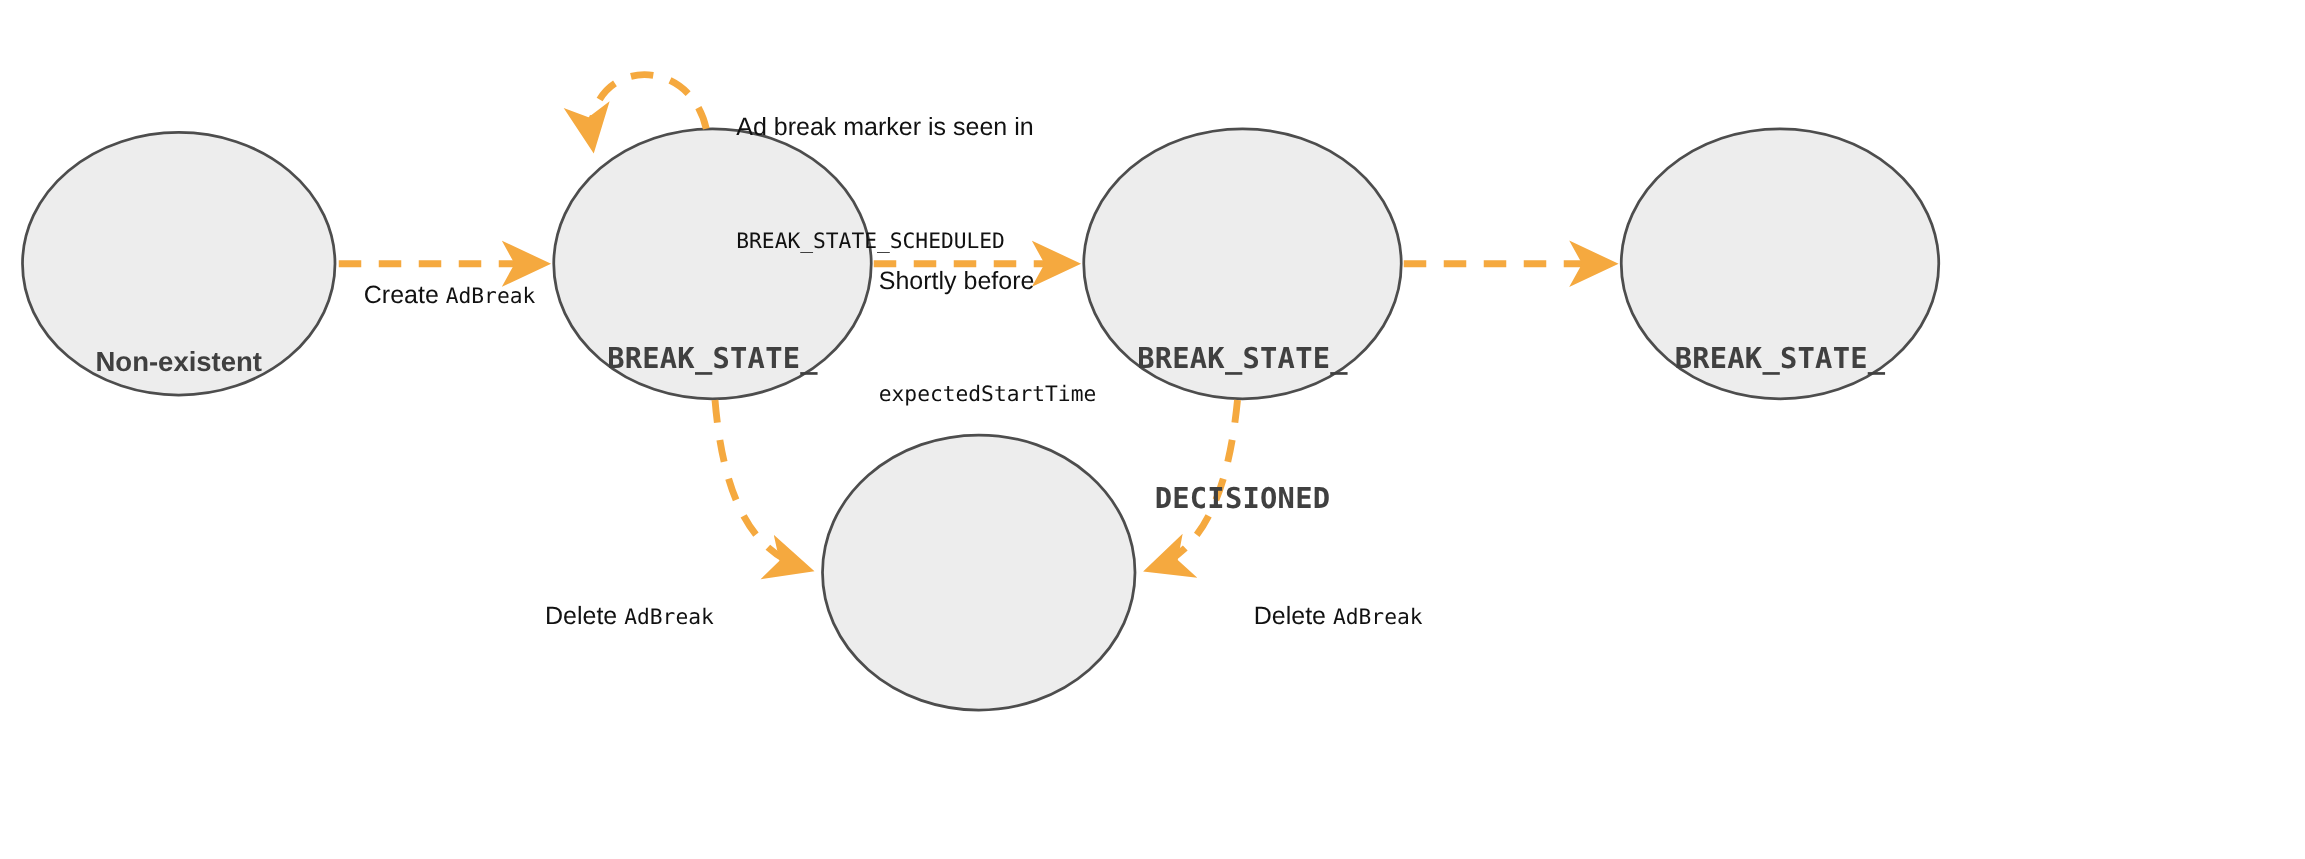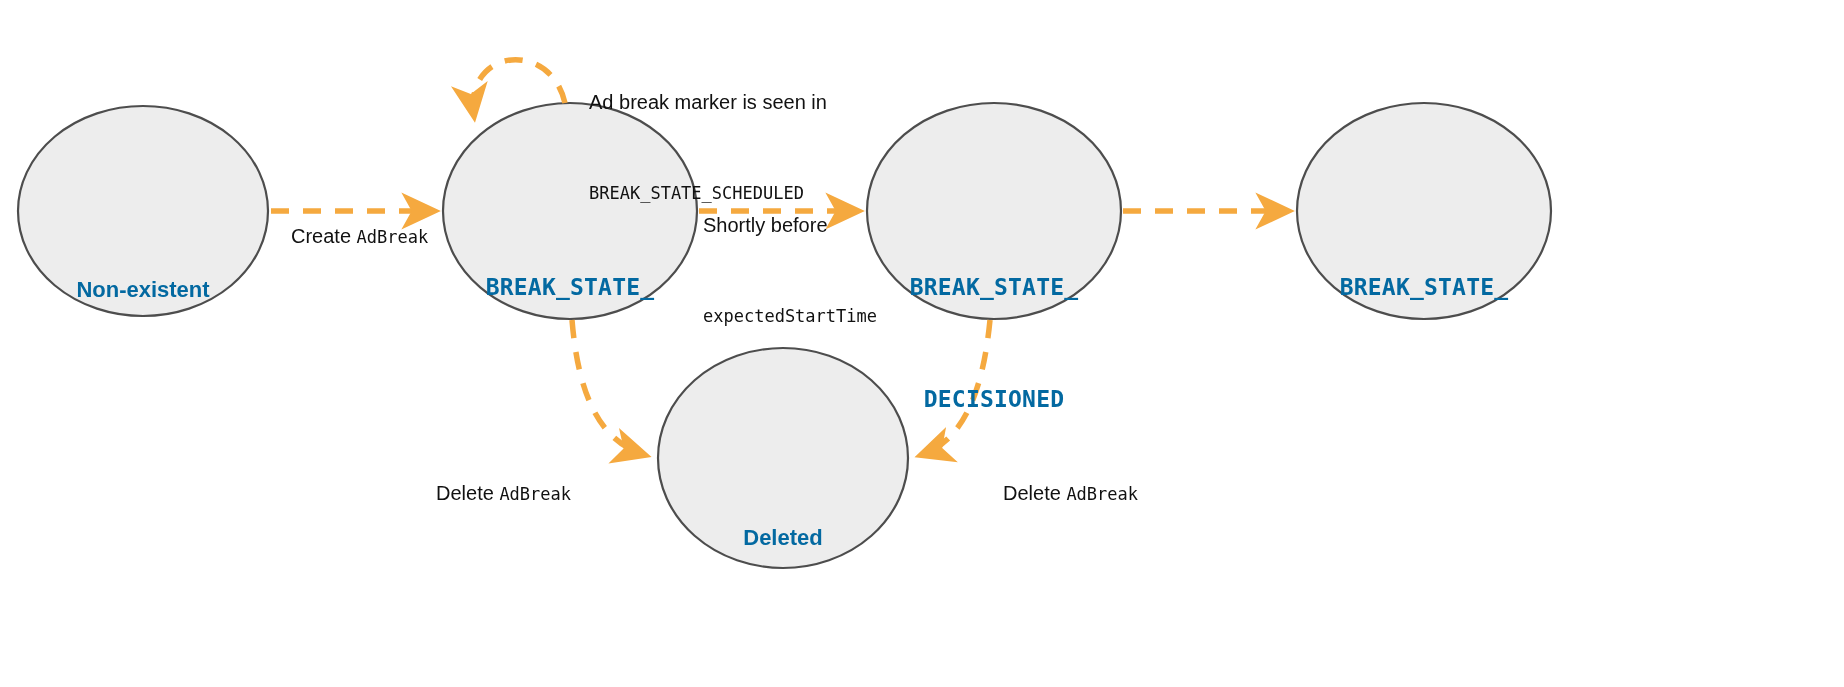--- a/index.html
+++ b/index.html
@@ -22,21 +22,21 @@
   #diagram-svg {
     position: absolute;
     top: 0;
     left: 0;
     width: 1844px;
     height: 687px;
   }
   .node-label {
     position: absolute;
     text-align: center;
-    color: #0369a1;
+    color: #404040;
     line-height: 1.28;
     pointer-events: none;
     white-space: pre;
   }
   .node-label.mono {
     font-family: "DejaVu Sans Mono", monospace;
     font-weight: 700;
     font-size: 23px;
     letter-spacing: 0.2px;
   }
@@ -109,23 +109,20 @@
 
   <div class="node-label mono" style="left:867px; top:190px; width:254px;">
     <span class="lbl-line">BREAK_STATE_</span>
     <span class="lbl-line">DECISIONED</span>
   </div>
 
   <div class="node-label mono" style="left:1297px; top:190px; width:254px;">
     <span class="lbl-line">BREAK_STATE_</span>
   </div>
 
-  <div class="node-label sans" style="left:658px; top:444px; width:250px;">
-    <span class="lbl-line">Deleted</span>
-  </div>
 
   <div class="edge-label" style="left:291px; top:156px;">
     <span class="lbl-line"><span class="sans-part">Create </span><span class="mono-part">AdBreak</span></span>
   </div>
 
   <div class="edge-label" style="left:589px; top:22px;">
     <span class="lbl-line sans-part">Ad break marker is seen in</span>
     <span class="lbl-line mono-part">BREAK_STATE_SCHEDULED</span>
   </div>
 

